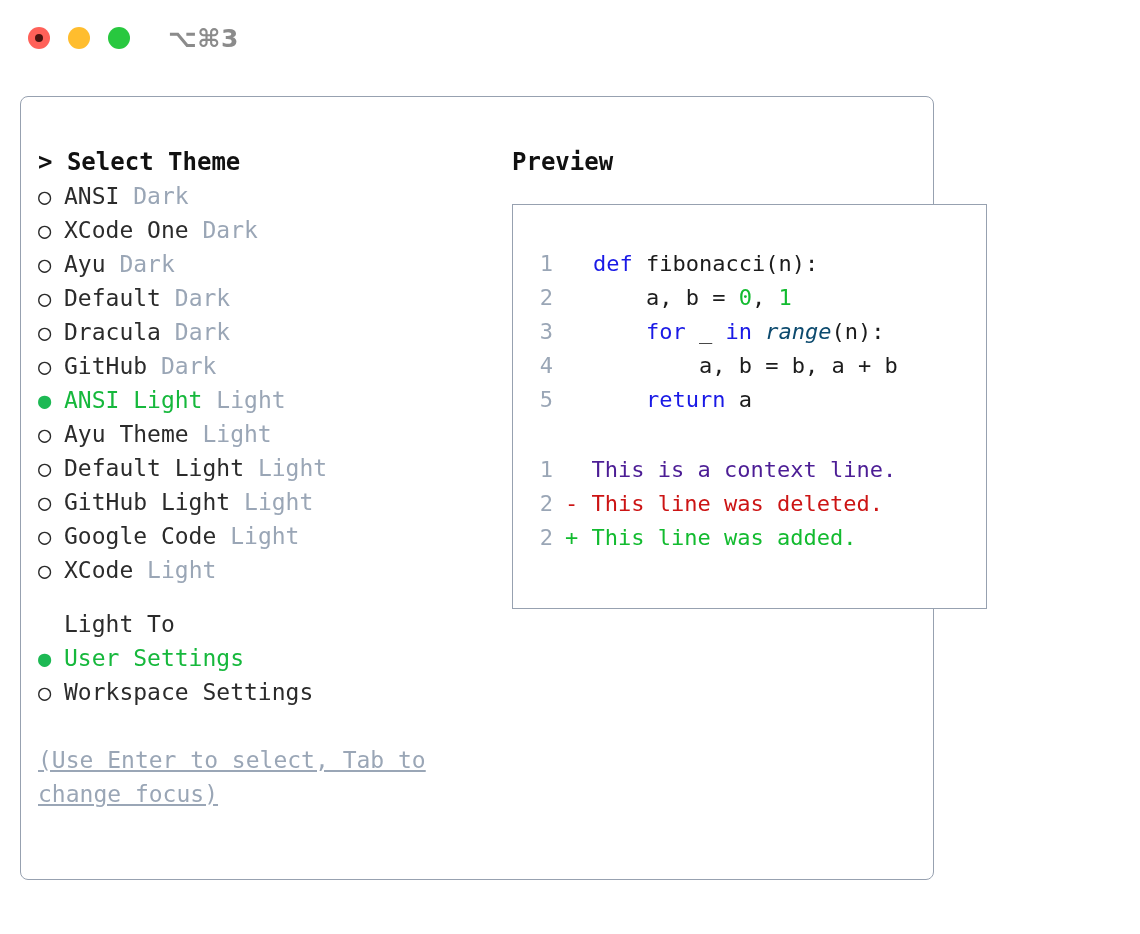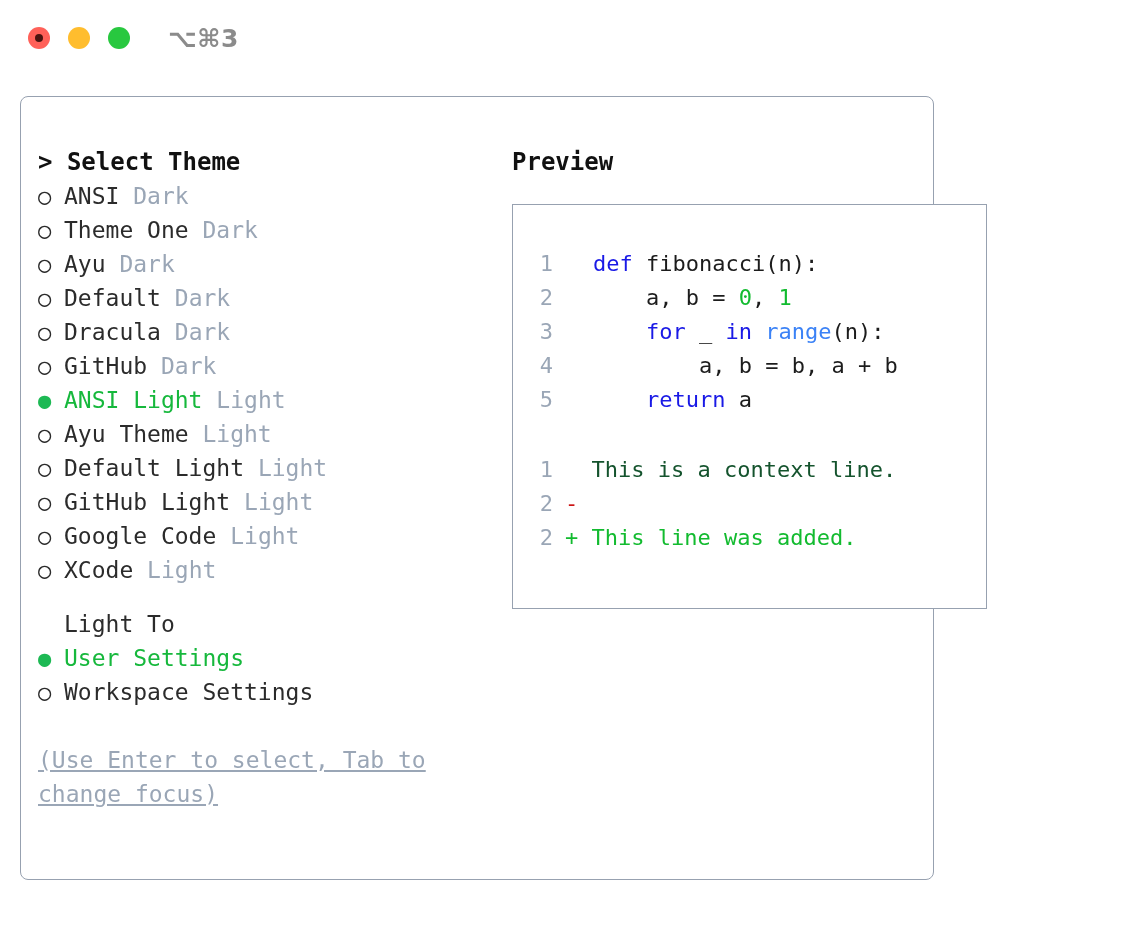--- a/index.html
+++ b/index.html
@@ -187,24 +187,24 @@
   .lineno {
     flex: 0 0 28px;
     text-align: right;
     color: #9aa6b6;
     margin-right: 12px;
   }
   .code-text { color: #1c1c1c; margin-left: 28px; }
 
   .tok-kw   { color: #1a1ae6; }
   .tok-num  { color: #12bb2f; }
-  .tok-builtin { color: #3b82f6; }
+  .tok-builtin { color: #0c4a6e; font-style: italic; }
   .tok-plain { color: #1c1c1c; }
 
-  .diff-ctx { color: #14532d; }
+  .diff-ctx { color: #4c1d95; }
   .diff-del { color: #cc1414; }
   .diff-add { color: #12bb2f; }
 </style>
 </head>
 <body>
 
 <div id="app-window">
 
   <div id="titlebar">
     <div class="traffic-lights">
@@ -215,21 +215,21 @@
     <div id="window-title">⌥⌘3</div>
   </div>
 
   <div id="main-panel">
 
     <div id="theme-column">
       <div class="section-heading" id="select-theme-heading">&gt; Select Theme</div>
 
       <div class="theme-list" id="theme-list">
           <div class="theme-row"><span class="bullet">○</span><span class="theme-name">ANSI</span><span class="theme-name"> </span><span class="theme-tag">Dark</span></div>
-          <div class="theme-row"><span class="bullet">○</span><span class="theme-name">Theme One</span><span class="theme-name"> </span><span class="theme-tag">Dark</span></div>
+          <div class="theme-row"><span class="bullet">○</span><span class="theme-name">XCode One</span><span class="theme-name"> </span><span class="theme-tag">Dark</span></div>
           <div class="theme-row"><span class="bullet">○</span><span class="theme-name">Ayu</span><span class="theme-name"> </span><span class="theme-tag">Dark</span></div>
           <div class="theme-row"><span class="bullet">○</span><span class="theme-name">Default</span><span class="theme-name"> </span><span class="theme-tag">Dark</span></div>
           <div class="theme-row"><span class="bullet">○</span><span class="theme-name">Dracula</span><span class="theme-name"> </span><span class="theme-tag">Dark</span></div>
           <div class="theme-row"><span class="bullet">○</span><span class="theme-name">GitHub</span><span class="theme-name"> </span><span class="theme-tag">Dark</span></div>
           <div class="theme-row selected"><span class="bullet">●</span><span class="theme-name">ANSI Light</span><span class="theme-name"> </span><span class="theme-tag">Light</span></div>
           <div class="theme-row"><span class="bullet">○</span><span class="theme-name">Ayu Theme</span><span class="theme-name"> </span><span class="theme-tag">Light</span></div>
           <div class="theme-row"><span class="bullet">○</span><span class="theme-name">Default Light</span><span class="theme-name"> </span><span class="theme-tag">Light</span></div>
           <div class="theme-row"><span class="bullet">○</span><span class="theme-name">GitHub Light</span><span class="theme-name"> </span><span class="theme-tag">Light</span></div>
           <div class="theme-row"><span class="bullet">○</span><span class="theme-name">Google Code</span><span class="theme-name"> </span><span class="theme-tag">Light</span></div>
           <div class="theme-row"><span class="bullet">○</span><span class="theme-name">XCode</span><span class="theme-name"> </span><span class="theme-tag">Light</span></div>
@@ -252,20 +252,20 @@
       <div id="preview-box">
         <div class="code-block" id="code-block">
             <div class="code-line"><span class="lineno">1</span><span class="code-text"><span class="tok-kw">def</span><span class="tok-plain"> fibonacci(n):</span></span></div>
             <div class="code-line"><span class="lineno">2</span><span class="code-text"><span class="tok-plain">    a, b = </span><span class="tok-num">0</span><span class="tok-plain">, </span><span class="tok-num">1</span></span></div>
             <div class="code-line"><span class="lineno">3</span><span class="code-text"><span class="tok-plain">    </span><span class="tok-kw">for</span><span class="tok-plain"> _ </span><span class="tok-kw">in</span><span class="tok-plain"> </span><span class="tok-builtin">range</span><span class="tok-plain">(n):</span></span></div>
             <div class="code-line"><span class="lineno">4</span><span class="code-text"><span class="tok-plain">        a, b = b, a + b</span></span></div>
             <div class="code-line"><span class="lineno">5</span><span class="code-text"><span class="tok-plain">    </span><span class="tok-kw">return</span><span class="tok-plain"> a</span></span></div>
           </div>
         <div class="diff-block" id="diff-block">
             <div class="code-line"><span class="lineno">1</span><span class="diff-ctx"> </span><span class="diff-ctx"> This is a context line.</span></div>
-            <div class="code-line"><span class="lineno">2</span><span class="diff-del">-</span></div>
+            <div class="code-line"><span class="lineno">2</span><span class="diff-del">-</span><span class="diff-del"> This line was deleted.</span></div>
             <div class="code-line"><span class="lineno">2</span><span class="diff-add">+</span><span class="diff-add"> This line was added.</span></div>
           </div>
       </div>
     </div>
 
   </div>
 </div>
 
 </body></html>

